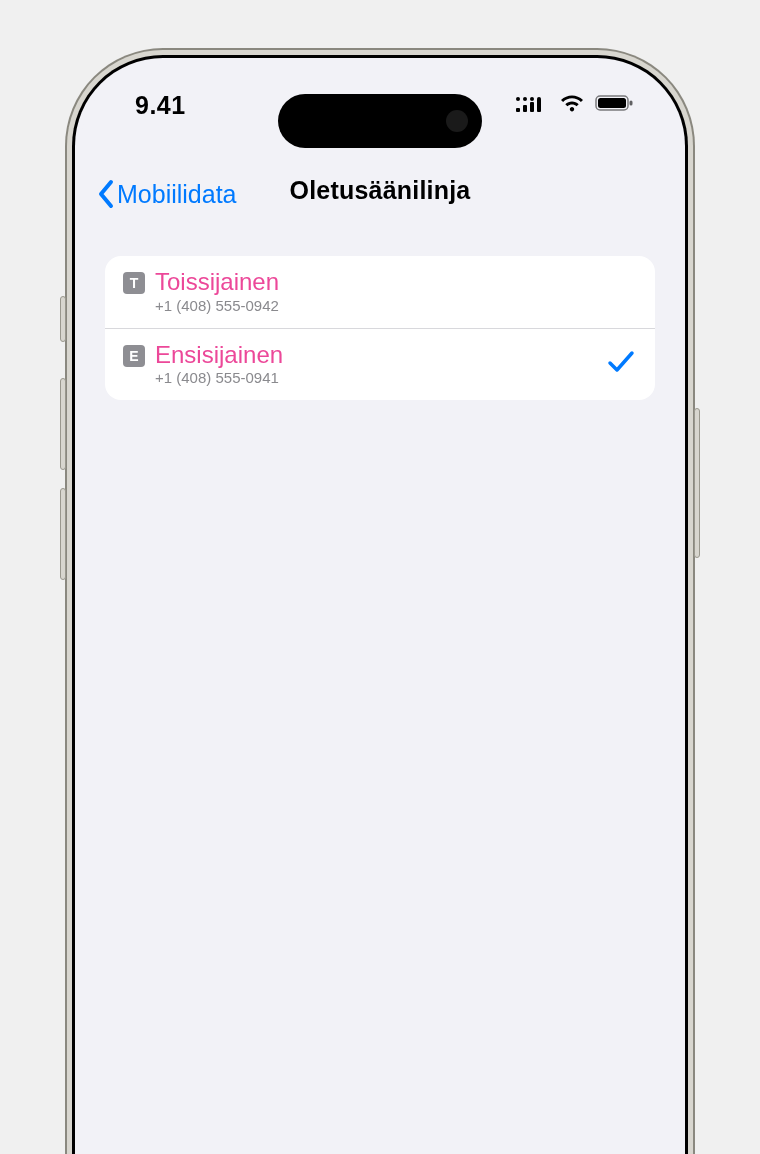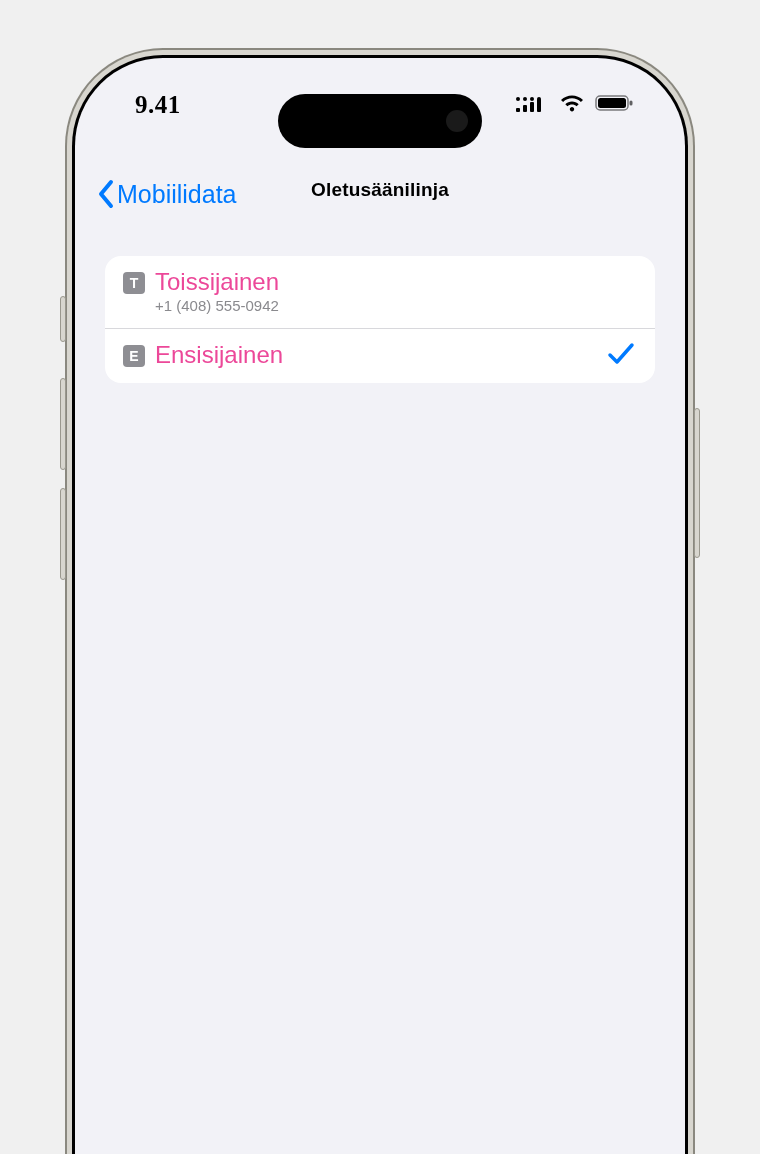--- a/index.html
+++ b/index.html
@@ -80,38 +80,37 @@
     display: flex;
     align-items: center;
     justify-content: space-between;
     padding: 0 44px 14px 54px;
   }
   .status .time {
     font-size: 25px;
     font-weight: 600;
     color: #000;
     letter-spacing: 0.5px;
-    font-family: Liberation Serif, serif;
   }
   .status .right {
     display: flex;
     align-items: center;
     gap: 10px;
   }
 
   
   .nav {
     position: relative;
     height: 60px;
     display: flex;
     align-items: center;
     justify-content: center;
   }
   .nav .title {
-    font-size: 19px;
+    font-size: 25px;
     font-weight: 600;
     color: #000;
     letter-spacing: 0.2px;
   }
   .nav .back {
     position: absolute;
     left: 16px;
     top: 8px;
     bottom: 0;
     display: flex;
@@ -236,20 +235,21 @@
         <div class="text">
           <div class="label">Toissijainen</div>
           <div class="sub">+1 (408) 555-0942</div>
         </div>
       </div>
 
       <div class="row">
         <div class="badge">E</div>
         <div class="text">
           <div class="label">Ensisijainen</div>
+          <div class="sub">+1 (408) 555-0941</div>
         </div>
         <span class="check">
           <svg width="28" height="26" viewBox="0 0 28 26">
             <polyline points="3,14 10,21 25,4" fill="none" stroke="#007aff" stroke-width="3.5" stroke-linecap="round" stroke-linejoin="round"></polyline>
           </svg>
         </span>
       </div>
 
     </div>
 

